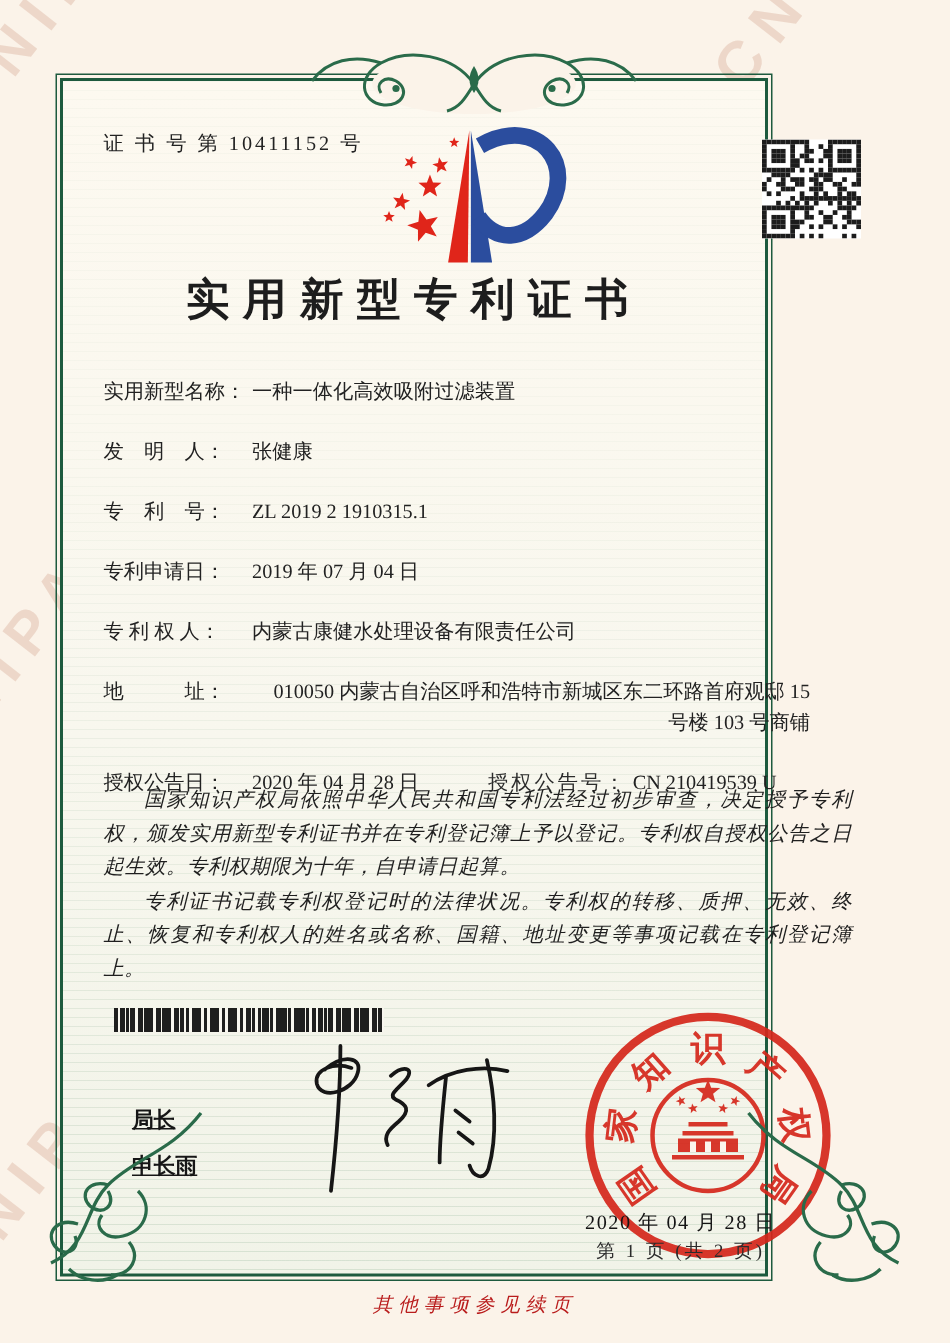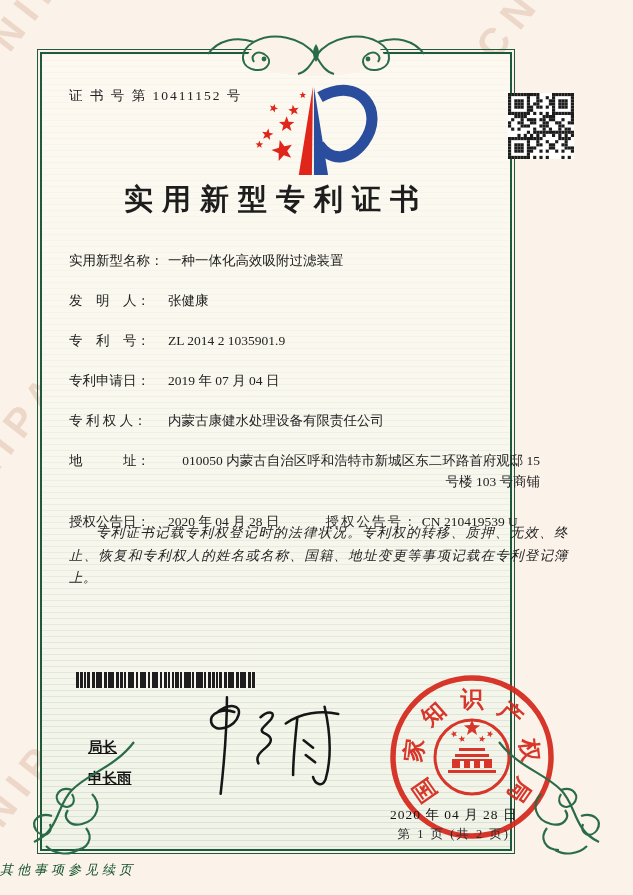--- a/index.html
+++ b/index.html
@@ -49,22 +49,22 @@
            repeating-linear-gradient(90deg,#1e1e1e 0 1px,transparent 1px 6px),
            repeating-linear-gradient(90deg,#1e1e1e 0 3px,transparent 3px 11px);}
   .director{position:absolute;left:46px;top:678px;font-family:"Liberation Sans","DejaVu Sans",sans-serif;
          font-size:14.5px;font-weight:600;color:#161616;line-height:31px;text-decoration:underline;}
   .signature{position:absolute;left:148px;top:638px;width:160px;height:105px;}
   .seal{position:absolute;left:345px;top:618px;width:170px;height:170px;opacity:.92;}
   .seal-date{position:absolute;left:348px;top:752px;width:170px;font-size:13.5px;color:#141414;
          letter-spacing:1px;white-space:nowrap;}
   .page-num{position:absolute;left:0;bottom:6px;width:100%;text-align:right;font-size:12.5px;
          letter-spacing:2px;color:#2c2c2c;}
-  .continuation{position:absolute;left:0;top:861px;width:633px;text-align:left;font-size:13px;
-         letter-spacing:4px;color:#14532d;font-style:italic;}
+  .continuation{position:absolute;left:0;top:861px;width:633px;text-align:center;font-size:13px;
+         letter-spacing:4px;color:#b91c1c;font-style:italic;}
   
   .orn-top{position:absolute;left:206px;top:26px;width:220px;height:54px;}
   .orn-bl{position:absolute;left:16px;top:738px;width:125px;height:125px;}
   .orn-br{position:absolute;left:492px;top:738px;width:125px;height:125px;transform:scaleX(-1);}
   svg{display:block;}
 </style>
 </head>
 <body>
 
 <div class="canvas">
@@ -329,21 +329,21 @@
       <div class="row">
         <span class="lbl">实用新型名称：</span>
         <span class="val">一种一体化高效吸附过滤装置</span>
       </div>
       <div class="row">
         <span class="lbl">发　明　人：</span>
         <span class="val">张健康</span>
       </div>
       <div class="row">
         <span class="lbl">专　利　号：</span>
-        <span class="val">ZL 2014 2 1035901.9</span>
+        <span class="val">ZL 2019 2 1910315.1</span>
       </div>
       <div class="row">
         <span class="lbl">专利申请日：</span>
         <span class="val">2019 年 07 月 04 日</span>
       </div>
       <div class="row">
         <span class="lbl">专 利 权 人：</span>
         <span class="val">内蒙古康健水处理设备有限责任公司</span>
       </div>
       <div class="row row-address">
@@ -354,20 +354,21 @@
         <span class="lbl">授权公告日：</span>
         <span class="val">2020 年 04 月 28 日</span>
         <span class="pair2">
           <span class="lbl2">授权公告号：</span>
           <span class="val">CN 210419539 U</span>
         </span>
       </div>
     </div>
 
     <div class="paras">
+      <p>国家知识产权局依照中华人民共和国专利法经过初步审查，决定授予专利权，颁发实用新型专利证书并在专利登记簿上予以登记。专利权自授权公告之日起生效。专利权期限为十年，自申请日起算。</p>
       <p>专利证书记载专利权登记时的法律状况。专利权的转移、质押、无效、终止、恢复和专利权人的姓名或名称、国籍、地址变更等事项记载在专利登记簿上。</p>
     </div>
 
     <div class="barcode"></div>
 
     <div class="director">
       <div>局长</div>
       <div>申长雨</div>
     </div>
 

